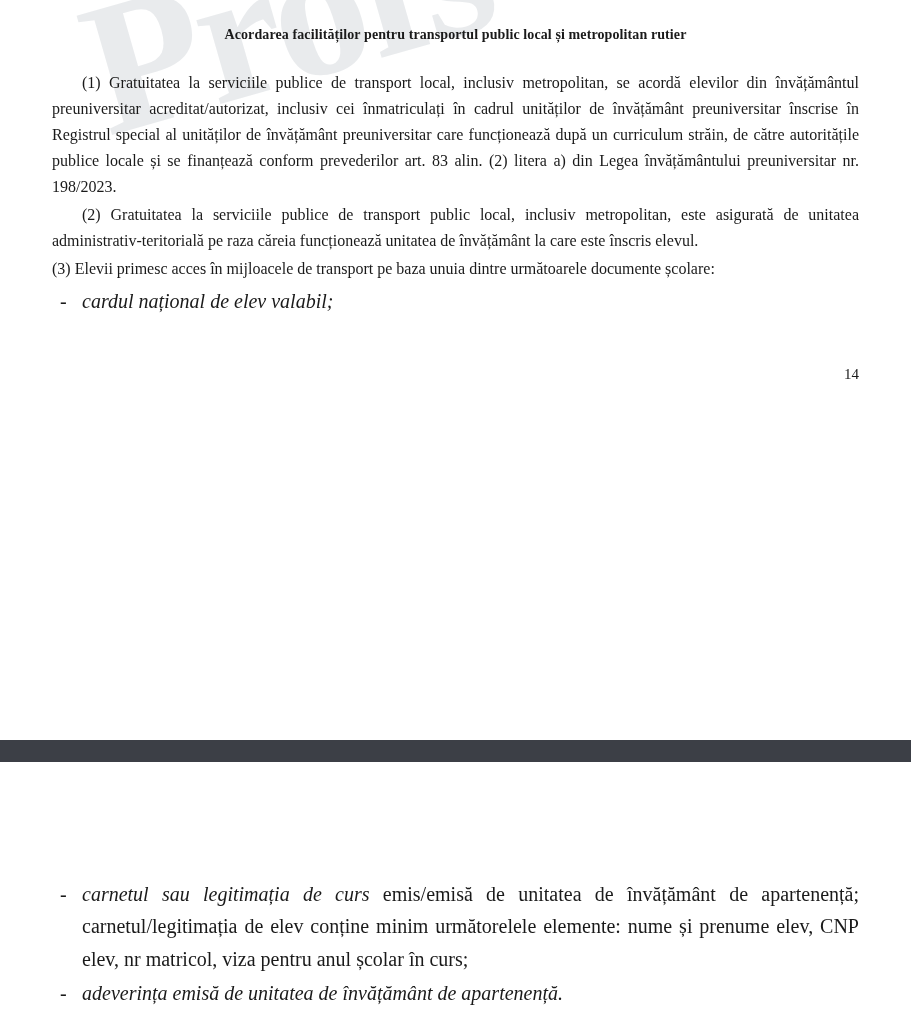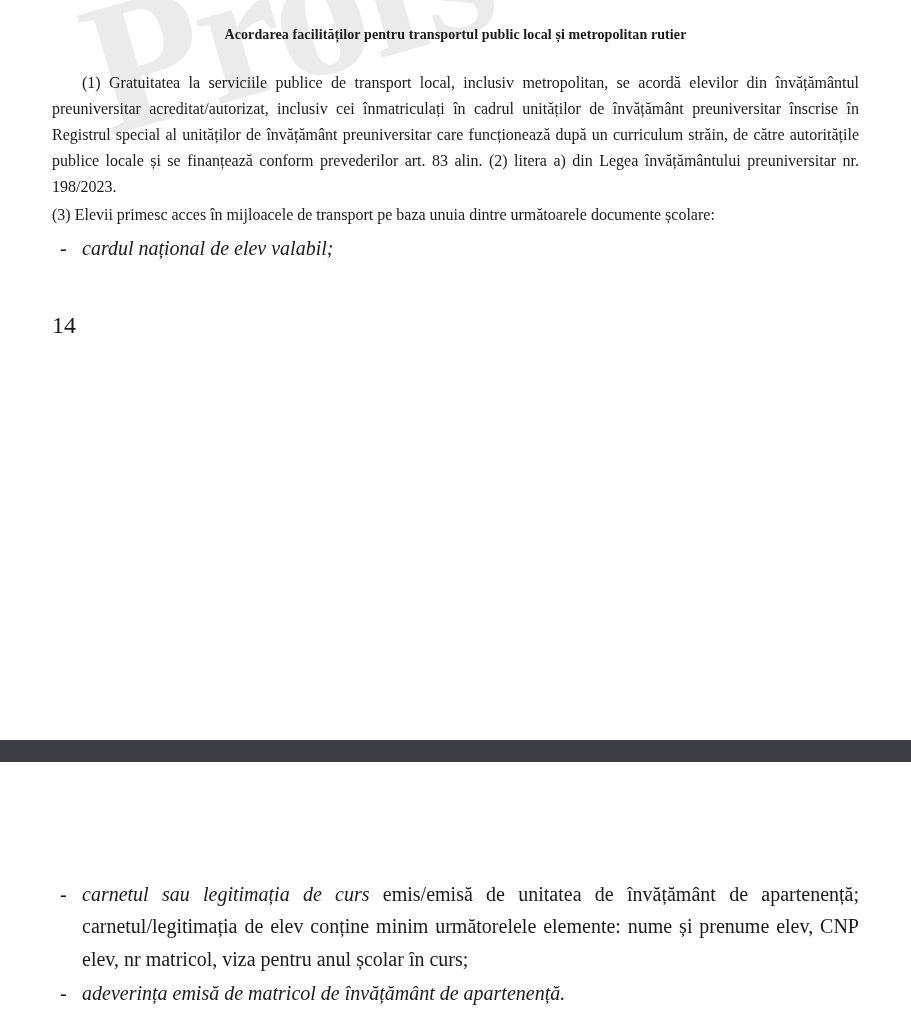--- a/index.html
+++ b/index.html
@@ -93,22 +93,22 @@
   ul.doc-list li .dash {
     position: absolute;
     left: 8px;
     top: 0;
   }
   .it {
     font-style: italic;
   }
 
   .page-number {
-    text-align: left;
-    font-size: 24px;
+    text-align: right;
+    font-size: 15px;
     margin: 48px 0 0 0;
   }
 
   .sheet-spacer {
     height: 96px;
     background: #ffffff;
   }
 
   
   .divider-band {
@@ -143,20 +143,21 @@
 
   <div class="watermark">Profs</div>
 
   <div class="sheet-top">
 
     <h1 class="doc-title">Acordarea facilităților pentru transportul public local și metropolitan rutier</h1>
 
 
     <p class="para">(1) Gratuitatea la serviciile publice de transport local, inclusiv metropolitan, se acordă elevilor din învățământul preuniversitar acreditat/autorizat, inclusiv cei înmatriculați în cadrul unităților de învățământ preuniversitar înscrise în Registrul special al unităților de învățământ preuniversitar care funcționează după un curriculum străin, de către autoritățile publice locale și se finanțează conform prevederilor art. 83 alin. (2) litera a) din Legea învățământului preuniversitar nr. 198/2023.</p>
 
+    <p class="para">(2) Gratuitatea la serviciile publice de transport public local, inclusiv metropolitan, este asigurată de unitatea administrativ-teritorială pe raza căreia funcționează unitatea de învățământ la care este înscris elevul.</p>
 
     <p class="para para-noindent gap-before">(3) Elevii primesc acces în mijloacele de transport pe baza unuia dintre următoarele documente școlare:</p>
 
     <ul class="doc-list">
       <li>
         <span class="dash">-</span><span class="it">cardul național de elev valabil;</span><span></span>
       </li>
     </ul>
 
     <div class="page-number">14</div>
@@ -167,18 +168,18 @@
   <div class="divider-band"></div>
 
   <div class="sheet-bottom">
     <div class="bottom-gap"></div>
 
     <ul class="doc-list">
       <li>
         <span class="dash">-</span><span class="it">carnetul sau legitimația de curs</span><span> emis/emisă de unitatea de învățământ de apartenență; carnetul/legitimația de elev conține minim următorelele elemente: nume și prenume elev, CNP elev, nr matricol, viza pentru anul școlar în curs;</span>
       </li>
       <li>
-        <span class="dash">-</span><span class="it">adeverința emisă de matricol de învățământ de apartenență.</span><span></span>
+        <span class="dash">-</span><span class="it">adeverința emisă de unitatea de învățământ de apartenență.</span><span></span>
       </li>
     </ul>
   </div>
 
 </div>
 
 </body></html>

